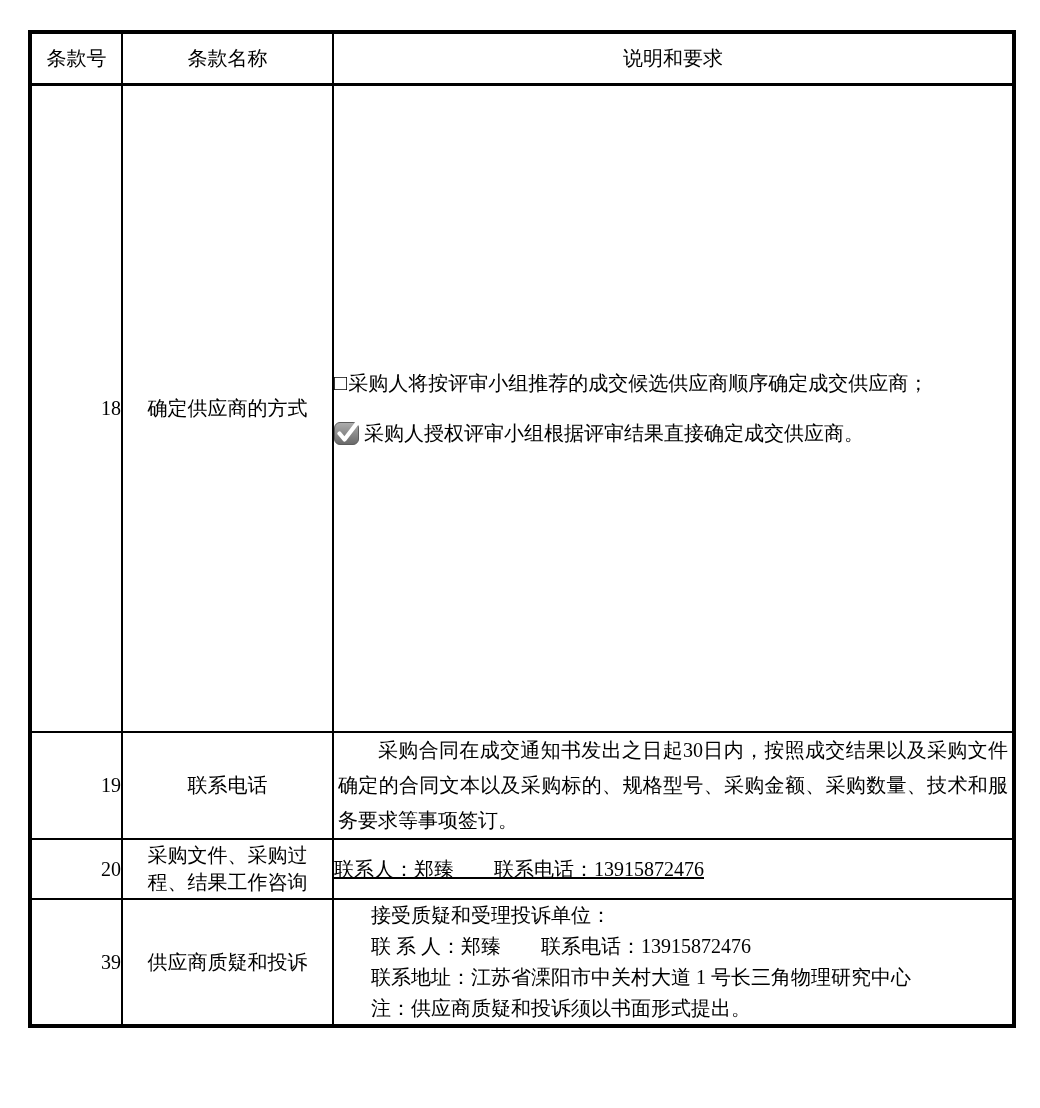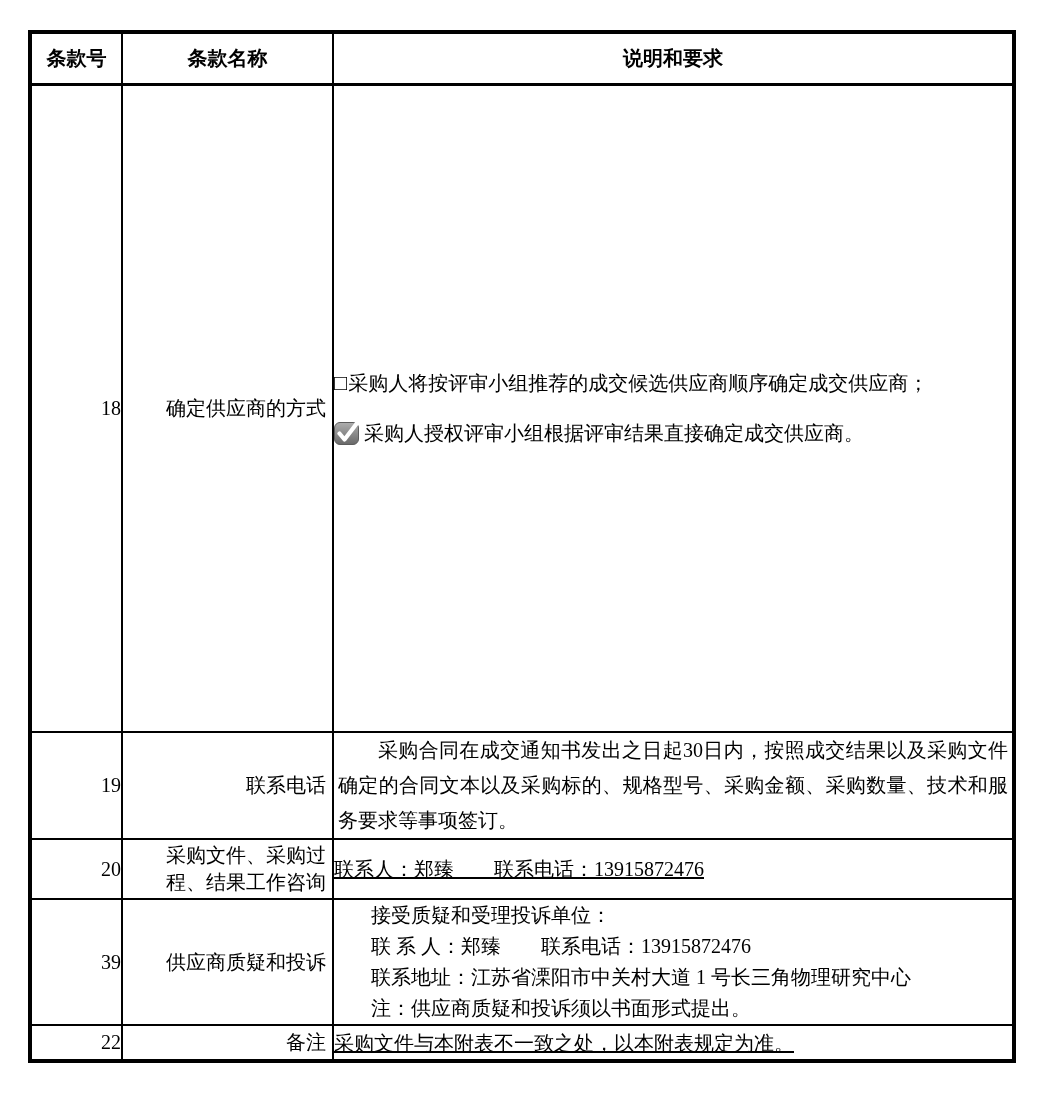--- a/index.html
+++ b/index.html
@@ -30,28 +30,28 @@
   col.c2 { width: 211px; }
   col.c3 { width: 681px; }
   .terms th, .terms td {
     border: 2px solid #000000;
     padding: 0;
     font-weight: normal;
     vertical-align: middle;
     overflow: hidden;
   }
   tr.hrow  { height: 52px; }
-  tr.hrow th { border-bottom-width: 3px; text-align: center; font-weight: bold; }
+  tr.hrow th { border-bottom-width: 3px; text-align: center; }
   tr.r18 { height: 648px; }
   tr.r19 { height: 100px; }
   tr.r20 { height: 56px; }
   tr.r21 { height: 126px; }
   tr.r22 { height: 36px; }
   td.no  { text-align: right; }
-  td.nm  { text-align: right; line-height: 27px; padding: 2px 6px; }
+  td.nm  { text-align: center; line-height: 27px; padding: 2px 6px; }
   td.desc { text-align: left; }
 
   
   .desc18 { padding: 6px 4px; }
   .opt {
     display: flex;
     align-items: center;
     line-height: 32px;
   }
   .opt + .opt { margin-top: 18px; }
@@ -145,21 +145,16 @@
       <td class="no">39</td>
       <td class="nm">供应商质疑和投诉</td>
       <td class="desc desc-lines">
         <div class="dline">接受质疑和受理投诉单位：</div>
         <div class="dline">联 系 人：郑臻　　联系电话：13915872476</div>
         <div class="dline">联系地址：江苏省溧阳市中关村大道 1 号长三角物理研究中心</div>
         <div class="dline">注：供应商质疑和投诉须以书面形式提出。</div>
       </td>
     </tr>
 
-    <tr class="r22">
-      <td class="no">22</td>
-      <td class="nm">备注</td>
-      <td class="desc desc-simple">采购文件与本附表不一致之处，以本附表规定为准。</td>
-    </tr>
 
   </tbody>
     </table>
 </div>
 
 </body></html>

